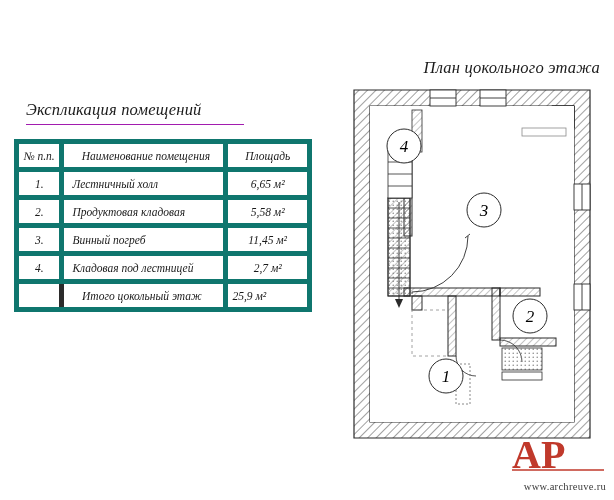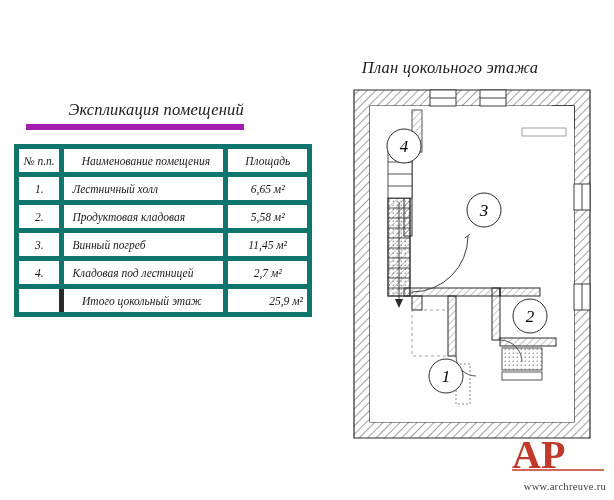--- a/index.html
+++ b/index.html
@@ -19,23 +19,23 @@
   
   #explication {
     position: absolute;
     left: 14px;
     top: 100px;
     width: 312px;
   }
   #explication-title {
     font-style: italic;
     font-size: 16.5px;
-    text-align: right;
+    text-align: left;
     padding-bottom: 4px;
-    border-bottom: 6px solid #a21caf;
+    border-bottom: 1px solid #a21caf;
     width: 218px;
     margin: 0 0 14px 12px;
     letter-spacing: .2px;
   }
   table.exp {
     border-collapse: collapse;
     width: 298px;
     margin-left: 0;
     font-size: 11.5px;
   }
@@ -48,32 +48,32 @@
     vertical-align: middle;
   }
   table.exp th {
     text-align: center;
     font-size: 11.5px;
   }
   .col-num   { width: 38px;  text-align: center; }
   .col-name  { width: 175px; text-align: left; padding-left: 8px !important; }
   .col-area  { width: 80px;  text-align: center; }
   tr.total td {
-    text-align: right;
+    text-align: left;
   }
   tr.total td.col-num { border-right-color: #2b2b2b; }
   tr.total td.col-name { text-align: center; padding-left: 0 !important; }
 
   
   #plan-title {
     position: absolute;
     left: 300px;
     top: 58px;
     width: 300px;
-    text-align: center;
+    text-align: right;
     font-style: italic;
     font-size: 16.5px;
     letter-spacing: .2px;
   }
 
   #plan-wrap {
     position: absolute;
     left: 352px;
     top: 88px;
     width: 240px;

